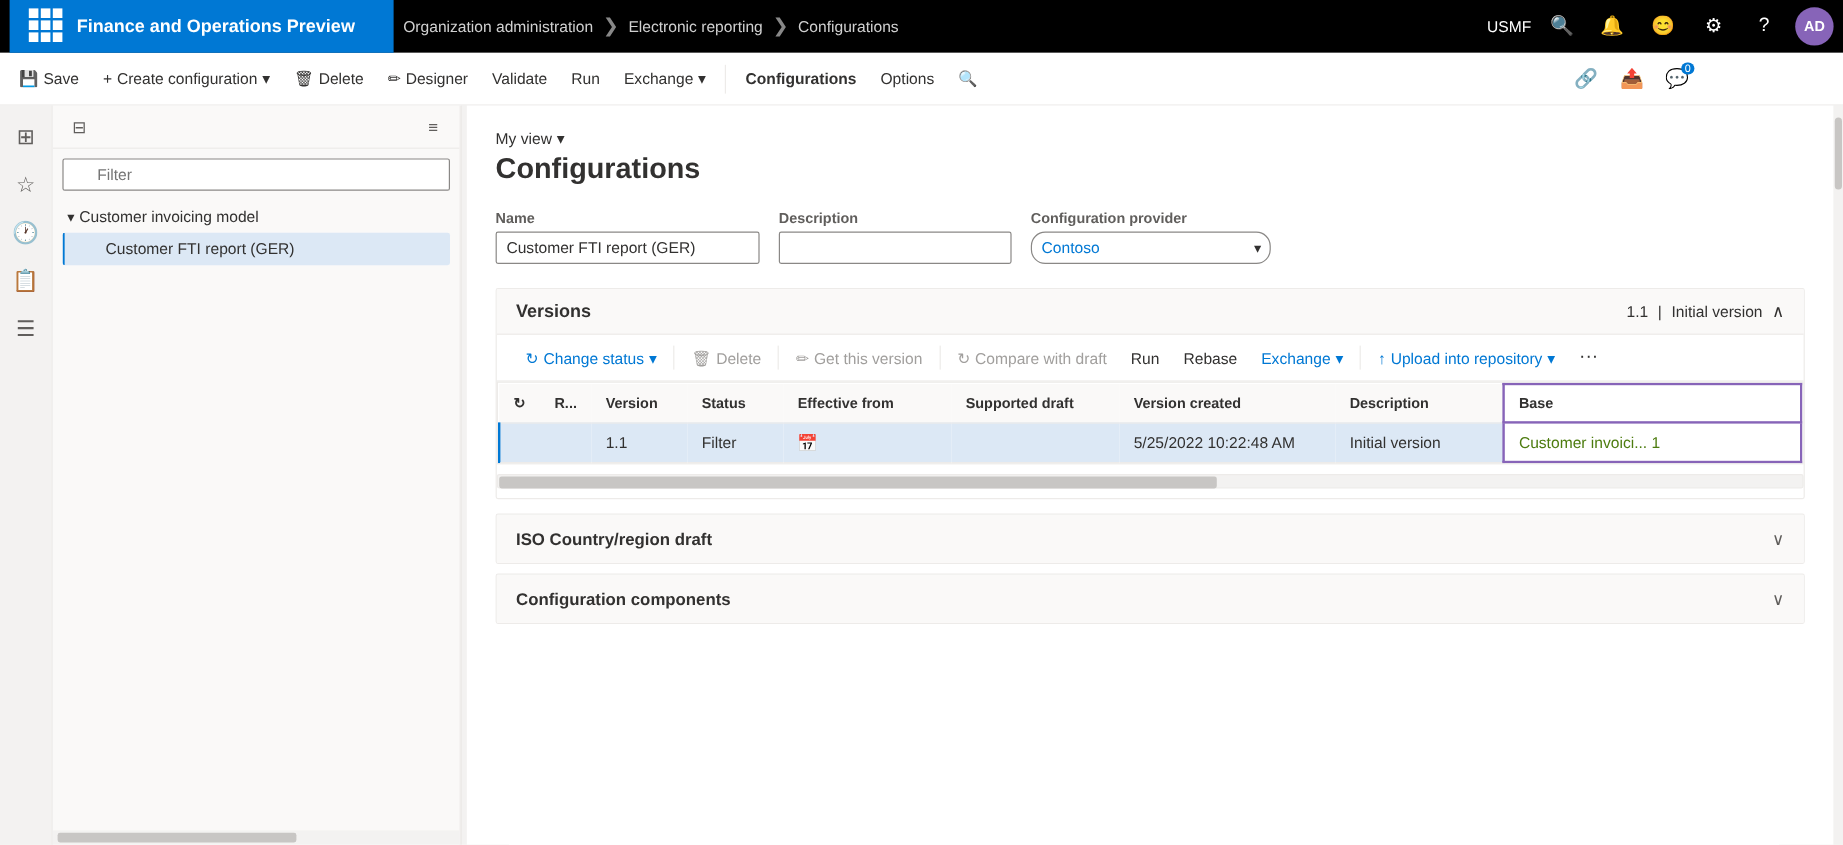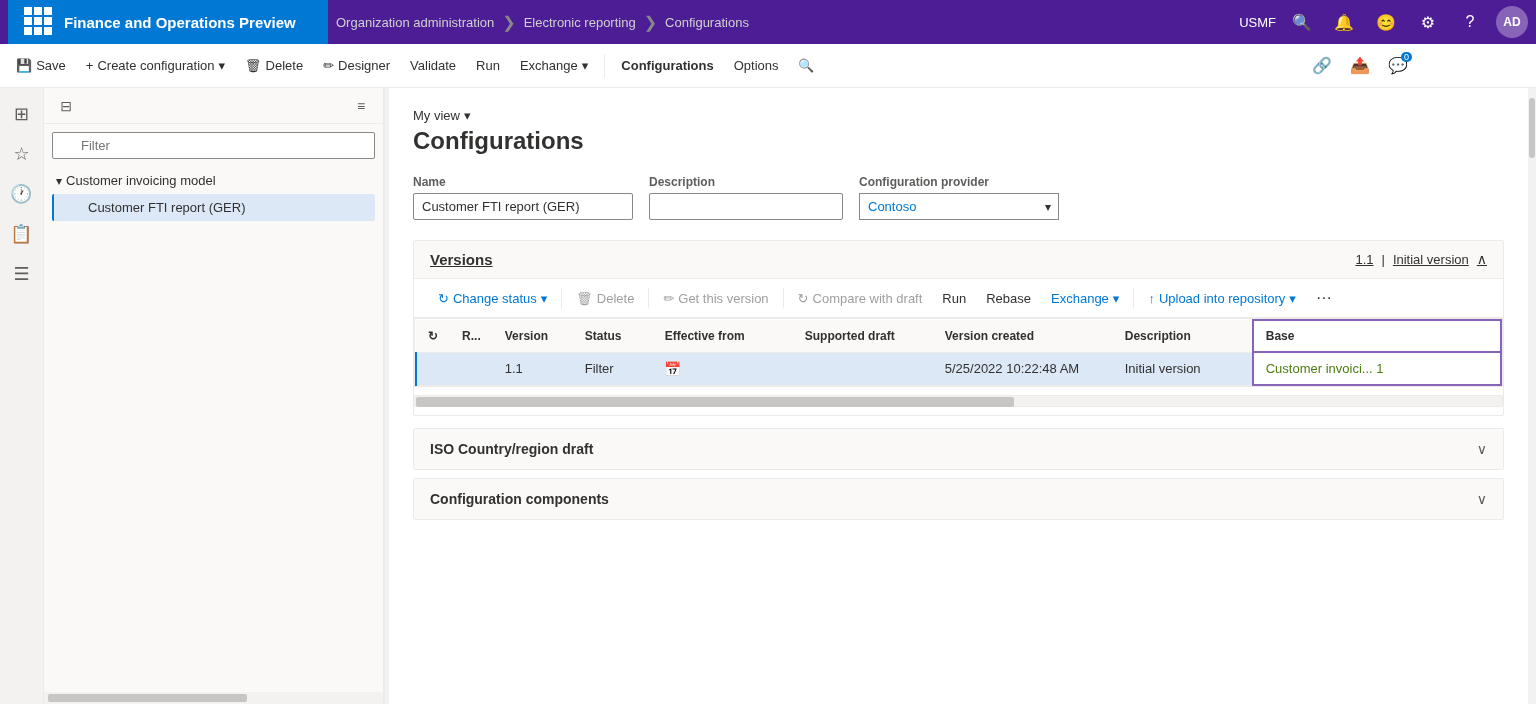--- a/index.html
+++ b/index.html
@@ -2,21 +2,21 @@
 <html><head>
   <meta charset="utf-8">
   <style>
     * { box-sizing: border-box; margin: 0; padding: 0; }
     body { font-family: 'Segoe UI', Arial, sans-serif; font-size: 13px; background: #f3f2f1; color: #323130; overflow: hidden; width: 1536px; height: 704px; }
 
     
     .top-bar {
       display: flex;
       align-items: center;
-      background: #4c1d95;
+      background: #000000;
       height: 44px;
       color: white;
       padding: 0 8px;
       gap: 8px;
     }
     .top-bar-app-name {
       background: #0078d4;
       color: white;
       padding: 0 16px;
       height: 44px;
@@ -214,21 +214,21 @@
       padding: 5px 8px;
       border: 1px solid #8a8886;
       border-radius: 2px;
       font-size: 13px;
       color: #323130;
       background: white;
     }
     .field-select {
       padding: 5px 32px 5px 8px;
       border: 1px solid #8a8886;
-      border-radius: 0;
+      border-radius: 12px;
       font-size: 13px;
       color: #0078d4;
       background: white;
       appearance: none;
       cursor: pointer;
       min-width: 200px;
     }
     .select-wrap { position: relative; }
     .select-arrow {
       position: absolute; right: 8px; top: 50%;
@@ -239,21 +239,20 @@
     }
 
     
     .section-header {
       display: flex;
       align-items: flex-start;
       justify-content: space-between;
       padding: 10px 0;
       border-bottom: 1px solid #edebe9;
       margin-bottom: 0;
-      text-decoration: underline;
     }
     .section-title { font-size: 15px; font-weight: 600; }
     .section-version {
       display: flex; align-items: center; gap: 8px;
       font-size: 13px; color: #323130;
     }
     .section-chevron { font-size: 14px; color: #323130; cursor: pointer; }
 
     
     .version-toolbar {

